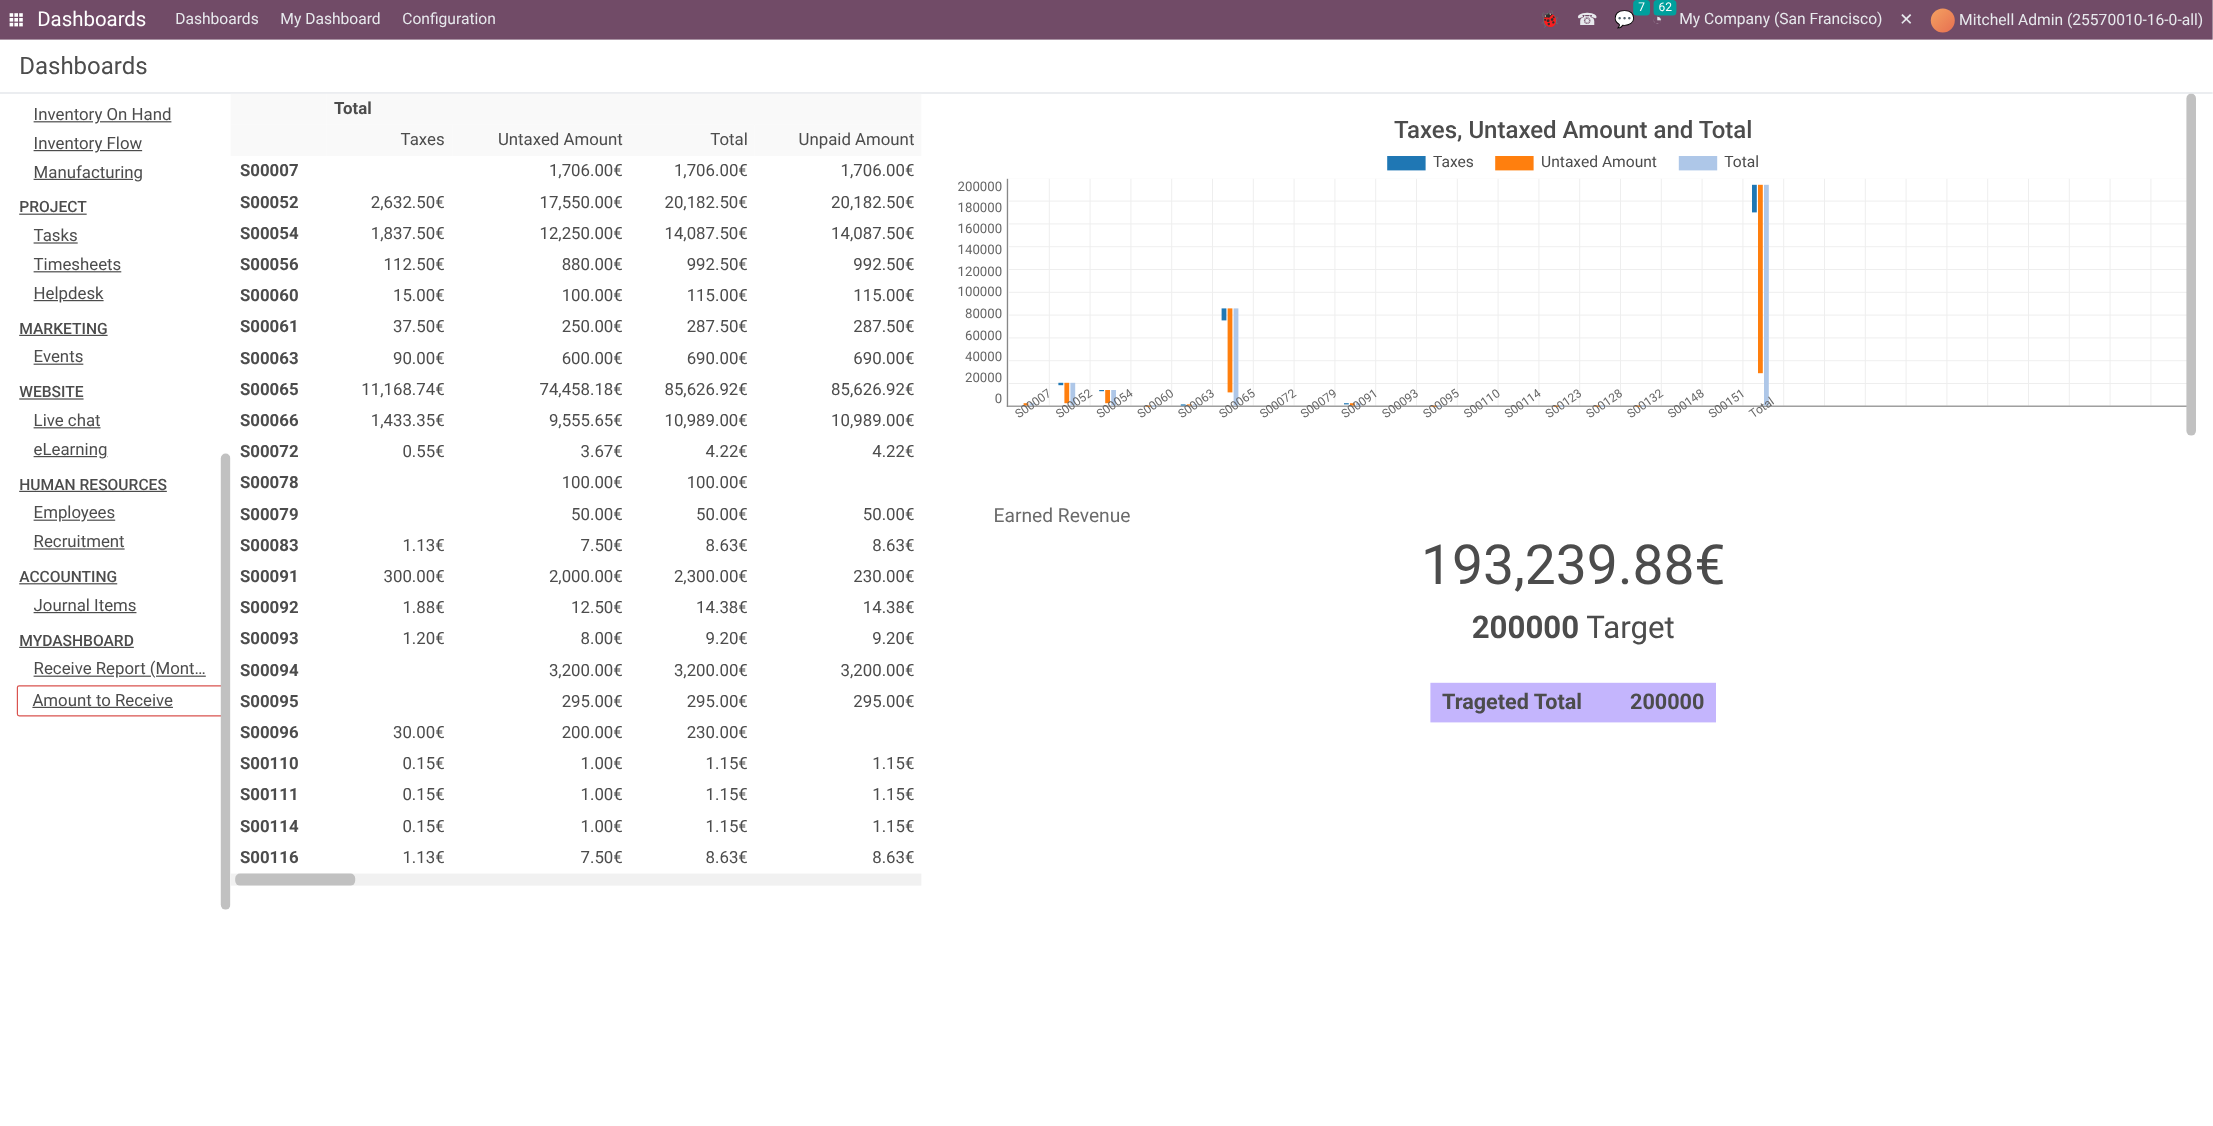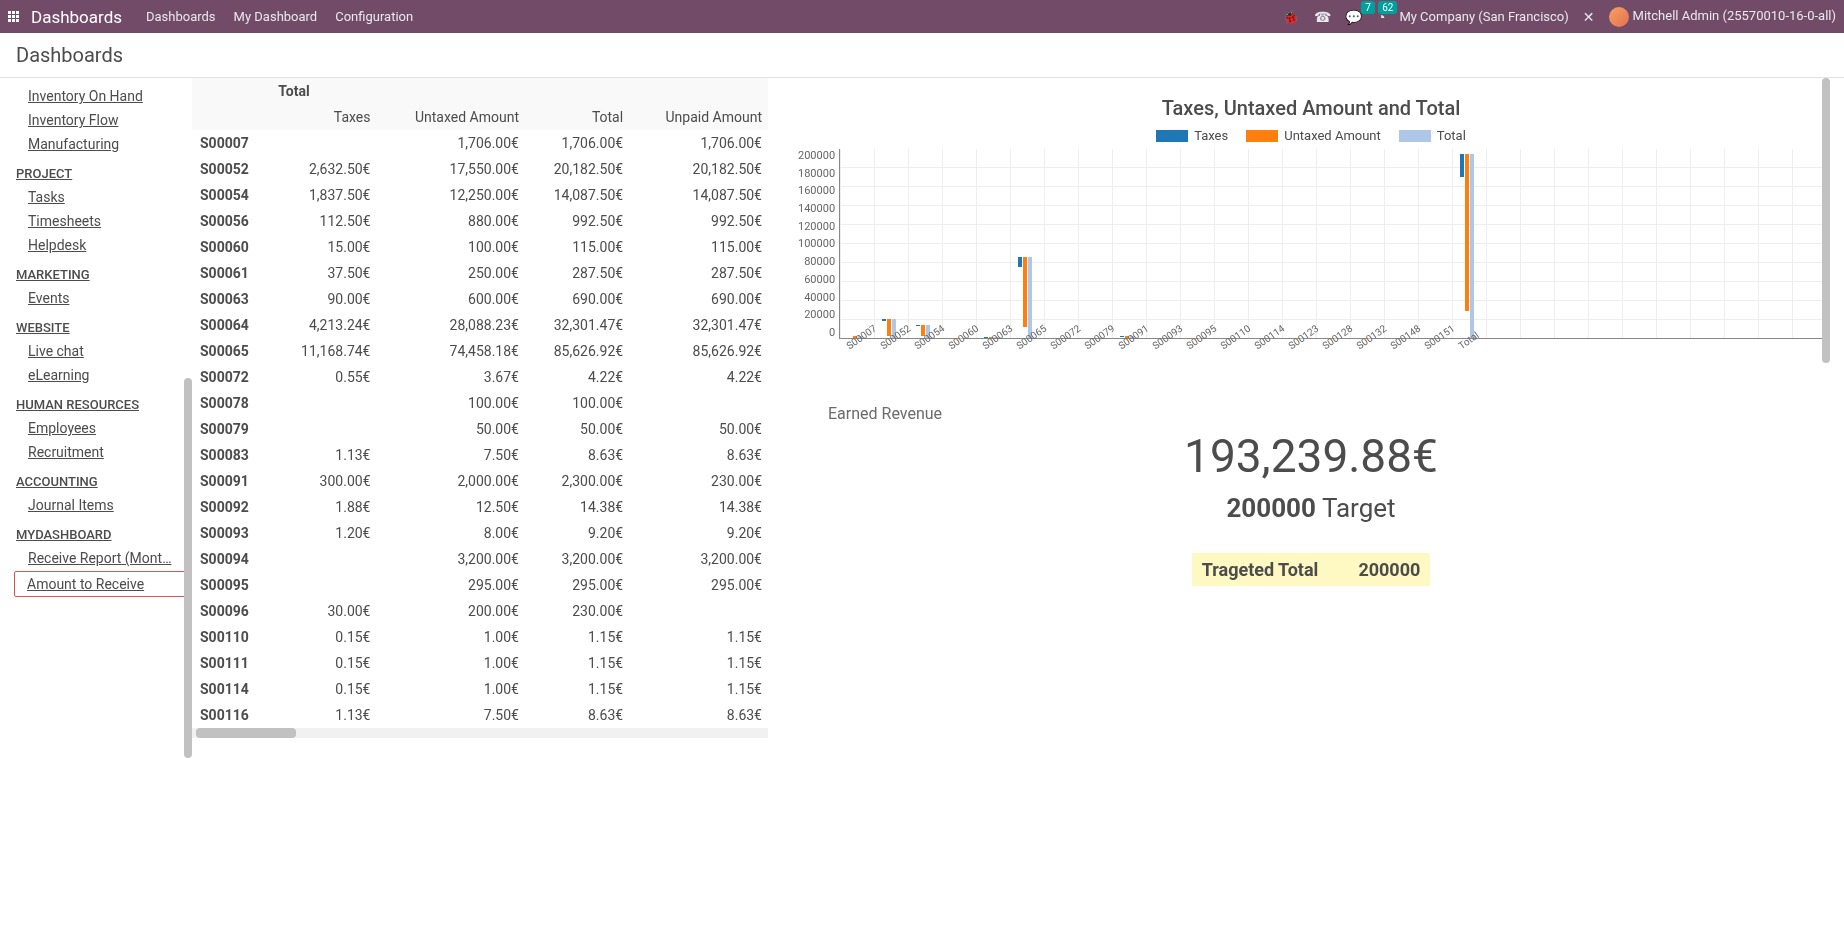--- a/index.html
+++ b/index.html
@@ -48,27 +48,27 @@
 .swatch { width: 32px; height: 12px; }
 
 .chart-box { display: flex; }
 .y-axis { display: flex; flex-direction: column; justify-content: space-between; align-items: flex-end; height: 190px; font-size: 11px; color: #666; padding-right: 4px; }
 .plot { flex: 1; height: 190px; border-left: 1px solid #888; border-bottom: 1px solid #888; position: relative; background-image: linear-gradient(to top, #eee 1px, transparent 1px), linear-gradient(to right, #eee 1px, transparent 1px); background-size: 34px 19px; }
 .bar-group { position: absolute; bottom: 0; display: flex; gap: 1px; }
 .bar { width: 4px; }
 .x-labels { display: flex; margin-left: 44px; }
 .x-label { font-size: 10px; transform: rotate(-35deg); transform-origin: top left; width: 34px; white-space: nowrap; padding-top: 4px; color: #666; }
 
-.revenue-block { margin-top: 50px; }
+.revenue-block { margin-top: 66px; }
 .rev-label { font-size: 16px; color: #6b6b6b; margin-left: 30px; }
 .rev-value { font-size: 46px; font-weight: 400; text-align: center; margin-top: 6px; }
 .rev-target { font-size: 26px; text-align: center; margin-top: 10px; }
 .rev-target b { font-weight: 700; }
 
-.target-pill { background: #fef9c3; display: inline-block; padding: 6px 10px; font-size: 18px; font-weight: 700; margin-top: 30px; }
+.target-pill { background: #c4b5fd; display: inline-block; padding: 6px 10px; font-size: 18px; font-weight: 700; margin-top: 30px; }
 .target-pill-wrap { text-align: center; }
 .target-pill .tv { margin-left: 40px; }
 .scroll-indicator-v2 { position: absolute; right: 14px; top: 0; width: 8px; height: 285px; background: #c1c1c1; border-radius: 4px; }
 .scroll-indicator-sb { position: absolute; right: 0; top: 300px; width: 8px; height: 380px; background: #c1c1c1; border-radius: 4px; }
 .bottom-scroll { height: 10px; background: #f1f1f1; position: relative; }
 .bottom-scroll .thumb { position: absolute; left: 4px; top: 0; width: 100px; height: 10px; background: #c1c1c1; border-radius: 4px; }
 </style>
 </head>
 <body>
 
@@ -190,32 +190,32 @@
               <td>287.50€</td>
             </tr>
             <tr>
               <th class="row-h">S00063</th>
               <td>90.00€</td>
               <td>600.00€</td>
               <td>690.00€</td>
               <td>690.00€</td>
             </tr>
             <tr>
-              <th class="row-h">S00064</th>
-              <td>4,213.24€</td>
-              <td>28,088.23€</td>
-              <td>32,301.47€</td>
-              <td>32,301.47€</td>
-            </tr>
-            <tr>
               <th class="row-h">S00065</th>
               <td>11,168.74€</td>
               <td>74,458.18€</td>
               <td>85,626.92€</td>
               <td>85,626.92€</td>
+            </tr>
+            <tr>
+              <th class="row-h">S00066</th>
+              <td>1,433.35€</td>
+              <td>9,555.65€</td>
+              <td>10,989.00€</td>
+              <td>10,989.00€</td>
             </tr>
             <tr>
               <th class="row-h">S00072</th>
               <td>0.55€</td>
               <td>3.67€</td>
               <td>4.22€</td>
               <td>4.22€</td>
             </tr>
             <tr>
               <th class="row-h">S00078</th>

